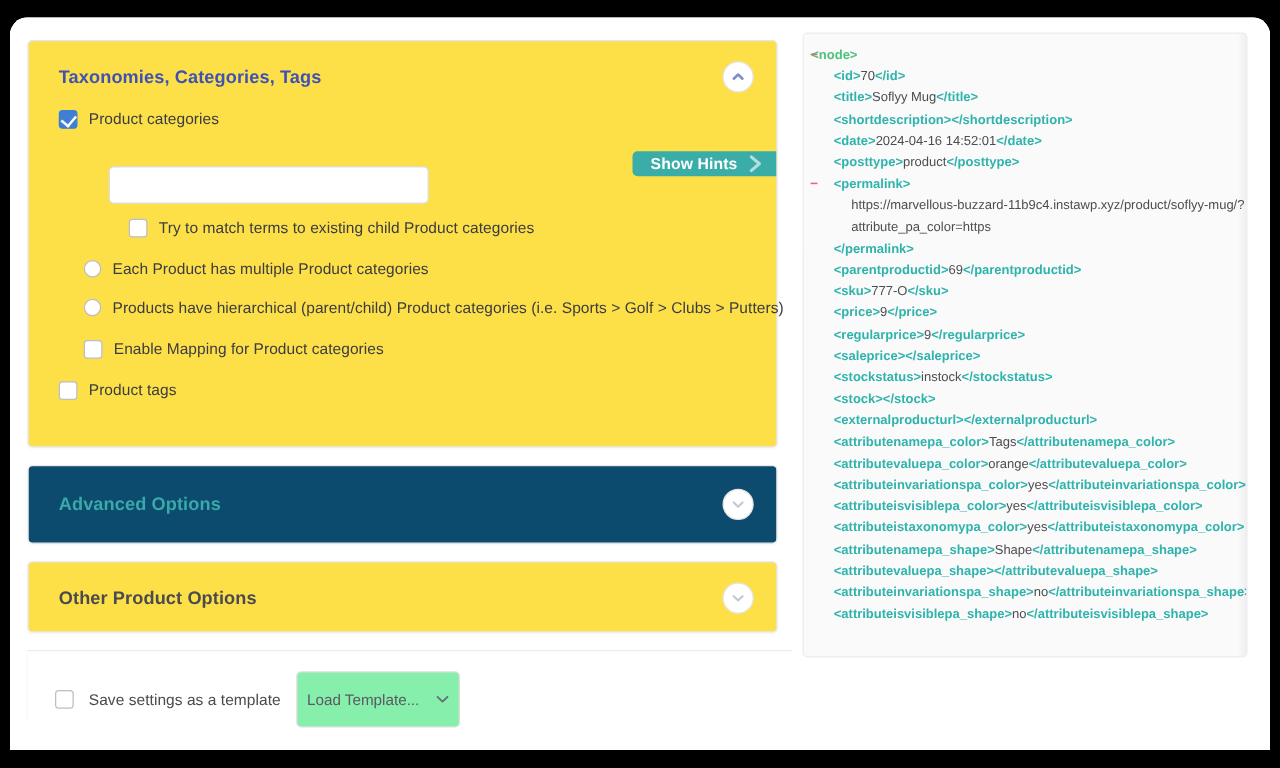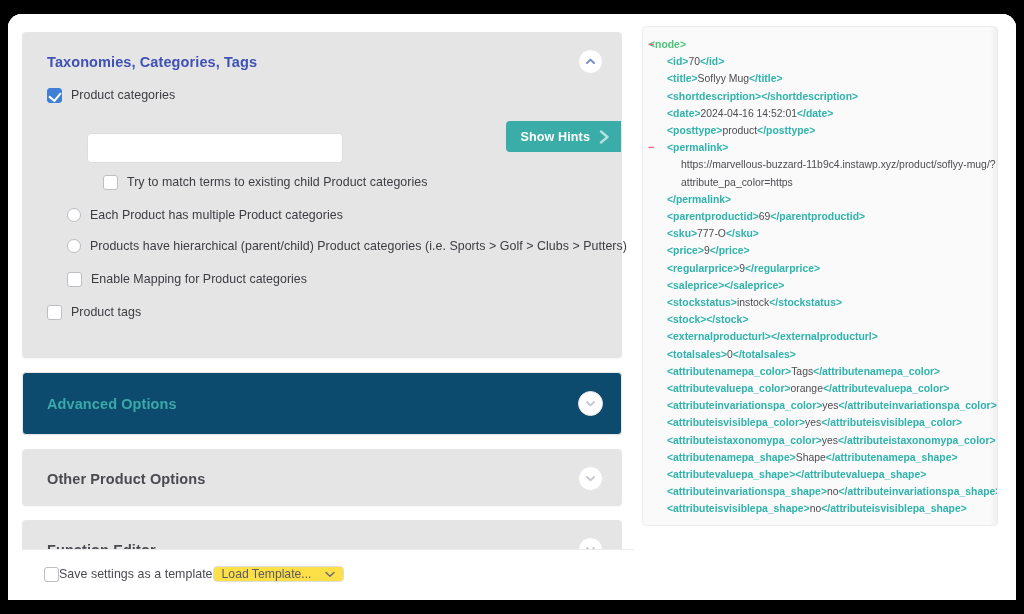--- a/index.html
+++ b/index.html
@@ -36,21 +36,21 @@
   }
   #right-col {
     flex: 1;
     position: relative;
     padding: 12px 10px 0 14px;
     background: #ffffff;
   }
 
   
   .card {
-    background: #e5e5e5;
+    background: #fde047;
     border: 1px solid #e6e6e8;
     border-radius: 4px;
     box-shadow: 0 1px 2px rgba(0,0,0,.045);
     position: relative;
   }
   .card + .card { margin-top: 14px; }
 
   .card-head {
     display: flex;
     align-items: center;
@@ -154,21 +154,21 @@
     color: #3c3c42;
     padding: 0 8px;
   }
   .gap-sm { height: 9px; }
   .gap-md { height: 11px; }
 
   
   #show-hints {
     position: absolute;
     right: 0; top: 88px;
-    height: 31px;
+    height: 20px;
     background: #3aada9;
     color: #ffffff;
     font-size: 12.6px;
     font-weight: bold;
     border: none;
     border-radius: 4px 0 0 4px;
     padding: 0 10px 0 14px;
     display: flex; align-items: center; gap: 8px;
     cursor: pointer;
     letter-spacing: .1px;
@@ -181,28 +181,29 @@
 
   
   #footer {
     position: absolute;
     left: 14px; right: 2px;
     bottom: 0;
     border-top: 1px solid #ececed;
     padding: 16px 10px 18px 22px;
     display: flex;
     align-items: center;
+    gap: 12px;
     background: #fff;
   }
   #footer .lbl { color: #4a4a50; }
   .select {
-    height: 16px;
+    height: 45px;
     border: 1px solid #dededf;
     border-radius: 4px;
-    background: #fde047;
+    background: #86efac;
     font-family: "Liberation Sans", sans-serif;
     font-size: 12.2px;
     color: #5a5a62;
     padding: 0 8px;
     display: flex; align-items: center; gap: 14px;
     cursor: pointer;
     text-align: right;
   }
   .select .chev { color: #6b6b74; display: flex; }
 
@@ -382,21 +383,20 @@
           <div class="xml-line ind-2"><span class="val">attribute_pa_color=https</span></div>
           <div class="xml-line ind-1"><span class="tag">&lt;/permalink&gt;</span></div>
           <div class="xml-line ind-1"><span class="tag">&lt;parentproductid&gt;</span><span class="val">69</span><span class="tag">&lt;/parentproductid&gt;</span></div>
           <div class="xml-line ind-1"><span class="tag">&lt;sku&gt;</span><span class="val">777-O</span><span class="tag">&lt;/sku&gt;</span></div>
           <div class="xml-line ind-1"><span class="tag">&lt;price&gt;</span><span class="val">9</span><span class="tag">&lt;/price&gt;</span></div>
           <div class="xml-line ind-1"><span class="tag">&lt;regularprice&gt;</span><span class="val">9</span><span class="tag">&lt;/regularprice&gt;</span></div>
           <div class="xml-line ind-1"><span class="tag">&lt;saleprice&gt;</span><span class="val"></span><span class="tag">&lt;/saleprice&gt;</span></div>
           <div class="xml-line ind-1"><span class="tag">&lt;stockstatus&gt;</span><span class="val">instock</span><span class="tag">&lt;/stockstatus&gt;</span></div>
           <div class="xml-line ind-1"><span class="tag">&lt;stock&gt;</span><span class="val"></span><span class="tag">&lt;/stock&gt;</span></div>
           <div class="xml-line ind-1"><span class="tag">&lt;externalproducturl&gt;</span><span class="val"></span><span class="tag">&lt;/externalproducturl&gt;</span></div>
-          <div class="xml-line ind-1"><span class="tag">&lt;totalsales&gt;</span><span class="val">0</span><span class="tag">&lt;/totalsales&gt;</span></div>
           <div class="xml-line ind-1"><span class="tag">&lt;attributenamepa_color&gt;</span><span class="val">Tags</span><span class="tag">&lt;/attributenamepa_color&gt;</span></div>
           <div class="xml-line ind-1"><span class="tag">&lt;attributevaluepa_color&gt;</span><span class="val">orange</span><span class="tag">&lt;/attributevaluepa_color&gt;</span></div>
           <div class="xml-line ind-1"><span class="tag">&lt;attributeinvariationspa_color&gt;</span><span class="val">yes</span><span class="tag">&lt;/attributeinvariationspa_color&gt;</span></div>
           <div class="xml-line ind-1"><span class="tag">&lt;attributeisvisiblepa_color&gt;</span><span class="val">yes</span><span class="tag">&lt;/attributeisvisiblepa_color&gt;</span></div>
           <div class="xml-line ind-1"><span class="tag">&lt;attributeistaxonomypa_color&gt;</span><span class="val">yes</span><span class="tag">&lt;/attributeistaxonomypa_color&gt;</span></div>
           <div class="xml-line ind-1"><span class="tag">&lt;attributenamepa_shape&gt;</span><span class="val">Shape</span><span class="tag">&lt;/attributenamepa_shape&gt;</span></div>
           <div class="xml-line ind-1"><span class="tag">&lt;attributevaluepa_shape&gt;</span><span class="val"></span><span class="tag">&lt;/attributevaluepa_shape&gt;</span></div>
           <div class="xml-line ind-1"><span class="tag">&lt;attributeinvariationspa_shape&gt;</span><span class="val">no</span><span class="tag">&lt;/attributeinvariationspa_shape&gt;</span></div>
           <div class="xml-line ind-1"><span class="tag">&lt;attributeisvisiblepa_shape&gt;</span><span class="val">no</span><span class="tag">&lt;/attributeisvisiblepa_shape&gt;</span></div>
         </div>

